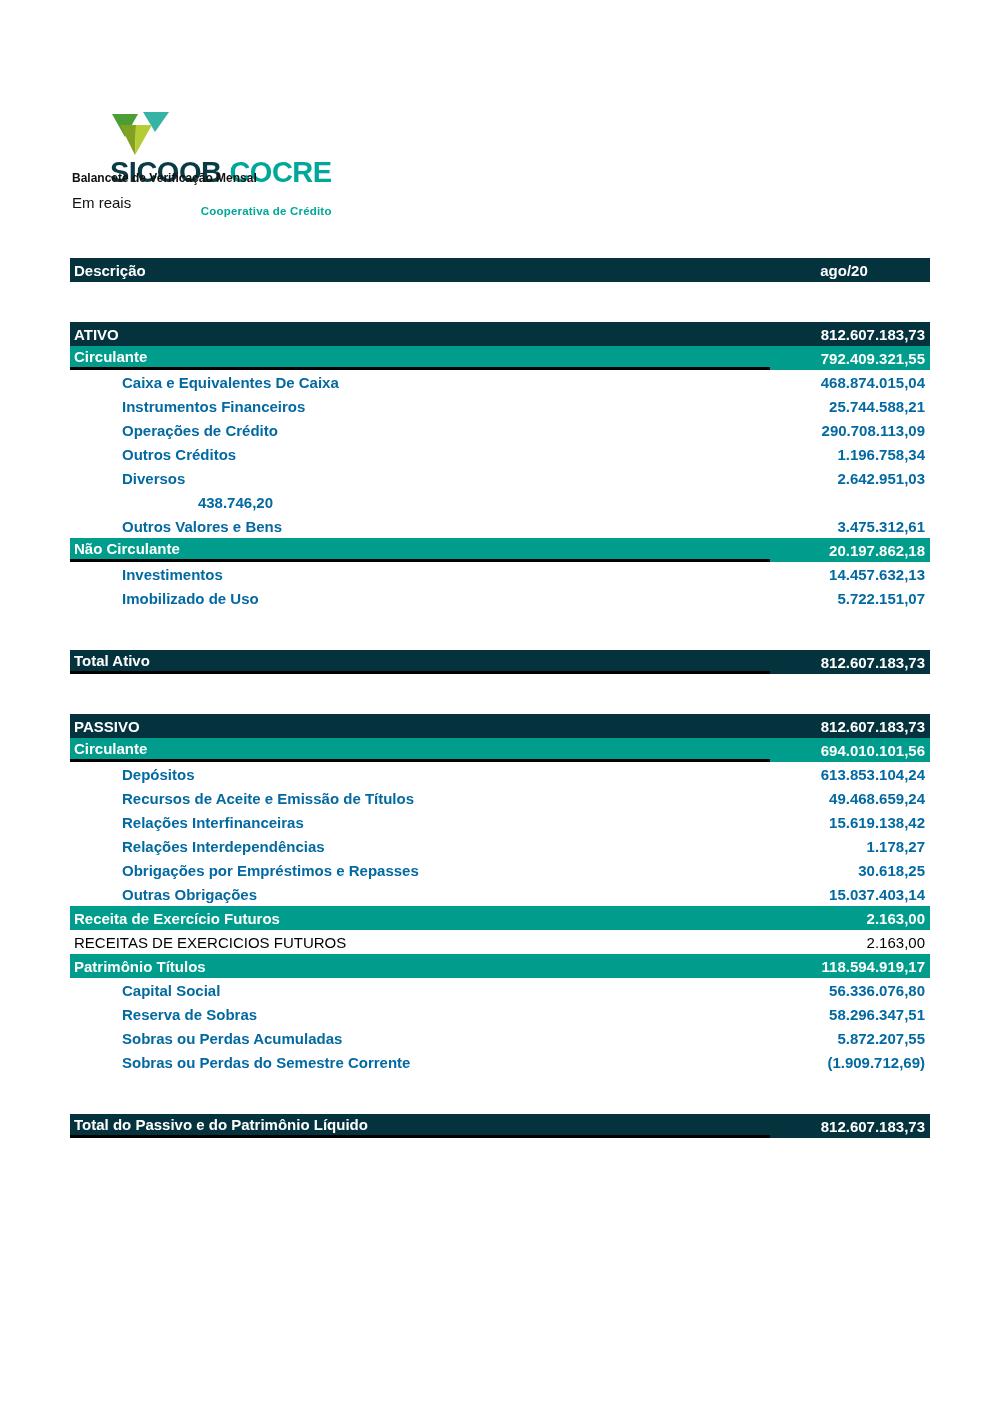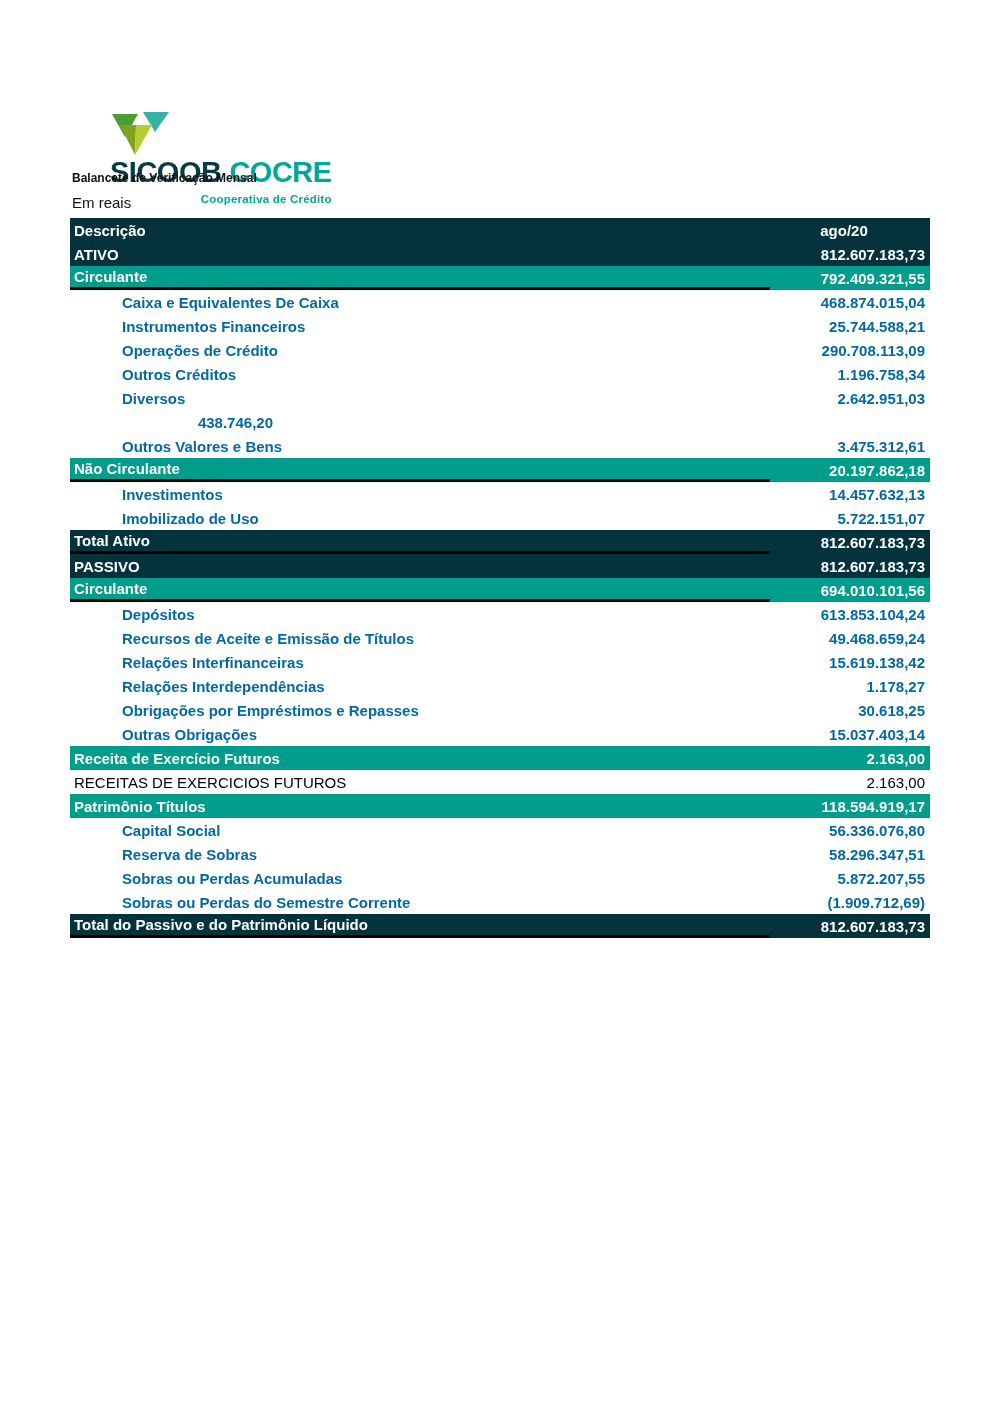--- a/index.html
+++ b/index.html
@@ -19,33 +19,33 @@
   }
   .page{position:relative;width:1000px;height:1415px;overflow:hidden;background:#fff;}
 
   
   .logo{position:absolute;left:110px;top:109px;display:flex;align-items:flex-start;flex-direction:column;}
   .logo-mark{width:60px;height:47px;margin-right:7px;margin-top:2px;}
   .logo-text{display:flex;flex-direction:column;}
   .logo-row{font-size:29px;font-weight:bold;line-height:1.0;letter-spacing:-0.5px;white-space:nowrap;}
   .logo-brand{color:var(--brand-dark);}
   .logo-suffix{color:var(--brand-teal);margin-left:8px;}
-  .logo-tagline{align-self:flex-end;font-size:11.5px;font-weight:bold;color:var(--brand-teal);margin-top:6px;letter-spacing:0.2px;}
+  .logo-tagline{align-self:flex-end;font-size:11.5px;font-weight:bold;color:var(--brand-teal);margin-top:18px;letter-spacing:0.2px;}
 
   
   .doc-title{position:absolute;left:72px;top:171px;font-size:12px;font-weight:bold;color:#111;}
   .doc-subtitle{position:absolute;left:72px;top:194px;font-size:15px;color:#111;}
 
   
   .table{position:absolute;left:70px;top:218px;width:860px;}
   .row{display:flex;height:24px;font-size:15px;font-weight:bold;background:#fff;}
   .cell{display:flex;align-items:center;box-sizing:border-box;height:100%;overflow:hidden;white-space:nowrap;}
   .desc{width:700px;padding-left:4px;}
   .val{width:160px;justify-content:flex-end;padding-right:5px;}
-  .row.dark{background:var(--dark);color:#fff;}
+  .row.dark{background:var(--dark);color:#fff;margin-top:40px;}
   .row.teal{background:var(--teal);color:#fff;}
   .row.normal{background:#fff;color:#0369a1;margin-left:48px;}
   .row.plain{background:#fff;color:#000;font-weight:normal;gap:41px;}
   .row.sep .desc{border-bottom:3px solid #000;}
   .header-row .val{justify-content:center;padding-right:12px;}
 </style>
 </head>
 <body>
 
 <div class="page">

